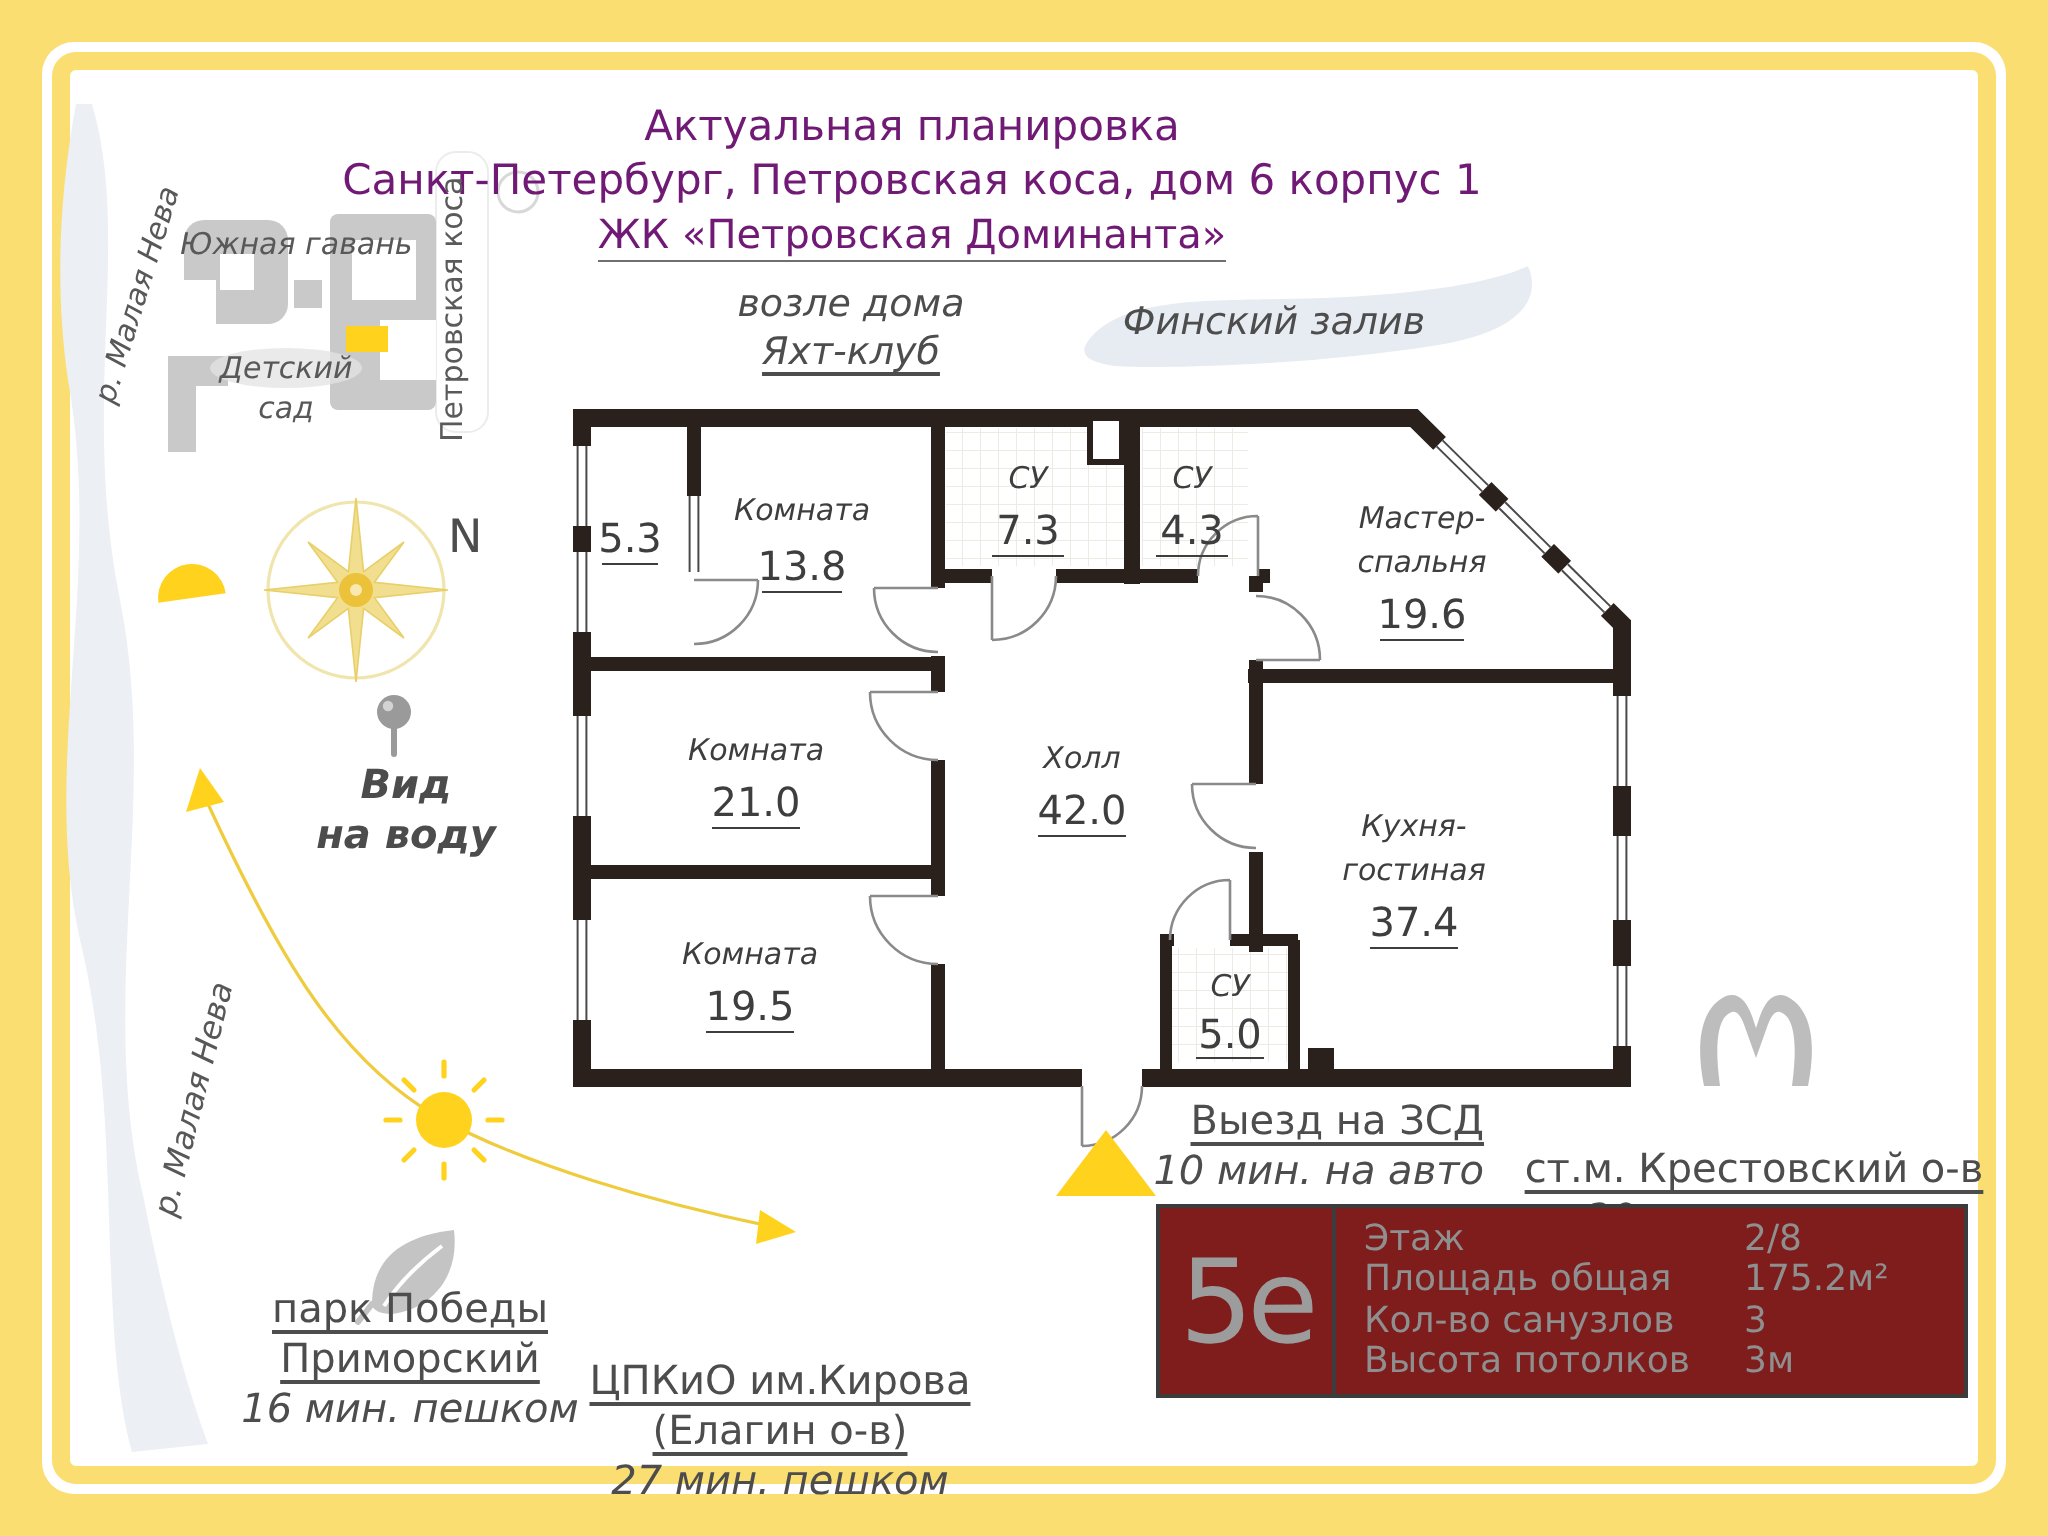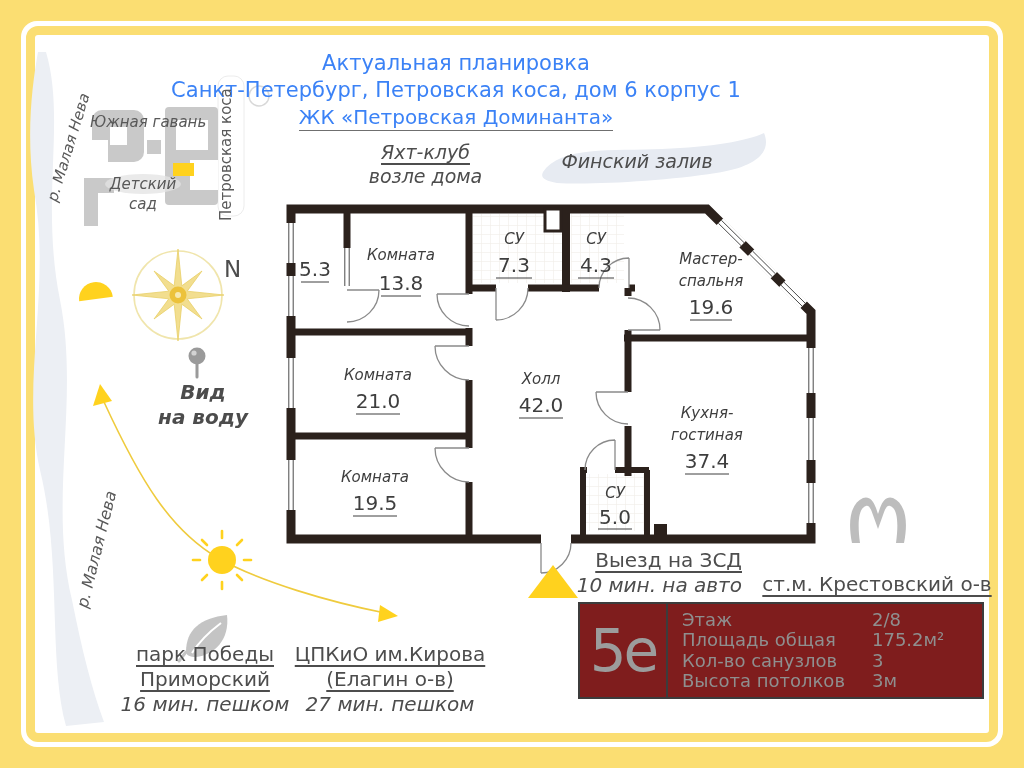--- a/index.html
+++ b/index.html
@@ -2,21 +2,21 @@
 <html><head>
 <meta charset="utf-8">
 <style>
   html,body{margin:0;padding:0;background:#fff;width:1024px;height:768px;overflow:hidden;
     font-family:"DejaVu Sans","Liberation Sans",sans-serif;}
   .stage{position:absolute;left:0;top:0;width:1024px;height:768px;background:#fff;}
   .f1{position:absolute;inset:0;background:#FBDE72;}
   .f2{position:absolute;inset:21px;background:#fff;border-radius:16px;}
   .f3{position:absolute;inset:26px;border:9px solid #FBDE72;border-radius:12px;background:#fff;}
   .abs{position:absolute;}
-  .titles{left:0;top:50px;width:912px;text-align:center;color:#3b82f6;line-height:27px;}
+  .titles{left:0;top:50px;width:912px;text-align:center;color:#701a75;line-height:27px;}
   .t1{font-size:21px;}
   .t2{font-size:21px;}
   .t3{font-size:20px;}
   .t3 span{border-bottom:1.5px solid #6f6f6f;padding-bottom:1px;}
   .maplbl{color:#585858;font-style:italic;font-size:15px;}
   .rot{transform-origin:0 50%;white-space:nowrap;}
   .northlbl{color:#4d4d4d;font-size:23px;}
   .viewlbl{left:136px;top:380px;width:134px;text-align:center;color:#4c4c4c;
     font-style:italic;font-weight:bold;font-size:20px;line-height:25px;}
   .yacht{left:338px;top:140px;width:175px;text-align:center;color:#4d4d4d;
@@ -251,40 +251,40 @@
   <div class="abs maplbl kind">
     <div>Детский</div>
     <div>сад</div>
   </div>
   <div class="abs northlbl" style="left:224px;top:256px;">N</div>
   <div class="abs viewlbl">
     <div>Вид</div>
     <div>на воду</div>
   </div>
   <div class="abs yacht">
+    <div>возле дома</div>
     <div><span class="u">Яхт-клуб</span></div>
-    <div>возле дома</div>
   </div>
   <div class="abs gulf">Финский залив</div>
   <div class="abs maplbl rot" style="left:82px;top:598px;font-size:16px;transform:rotate(-76deg);">р. Малая Нева</div>
 
   <div class="abs poi" style="left:572px;top:548px;width:170px;text-align:right;">
     <div><span class="u">Выезд на ЗСД</span></div>
     <div class="time">10 мин. на авто</div>
   </div>
   <div class="abs poi" style="left:752px;top:544px;width:250px;margin-top:28px;">
     <div><span class="u">ст.м. Крестовский о-в</span></div>
     <div class="time">20 мин. пешком</div>
   </div>
   <div class="abs poi" style="left:110px;top:642px;width:190px;">
     <div><span class="u">парк Победы</span></div>
     <div><span class="u">Приморский</span></div>
     <div class="time">16 мин. пешком</div>
   </div>
-  <div class="abs poi" style="left:290px;top:642px;width:200px;">
+  <div class="abs poi" style="left:290px;top:678px;width:200px;">
     <div><span class="u">ЦПКиО им.Кирова</span></div>
     <div><span class="u">(Елагин о-в)</span></div>
     <div class="time">27 мин. пешком</div>
   </div>
 
   <div class="abs table">
     <div class="unit">5е</div>
     <div class="rows">
       <div class="row">
         <span class="lbl">Этаж</span>

